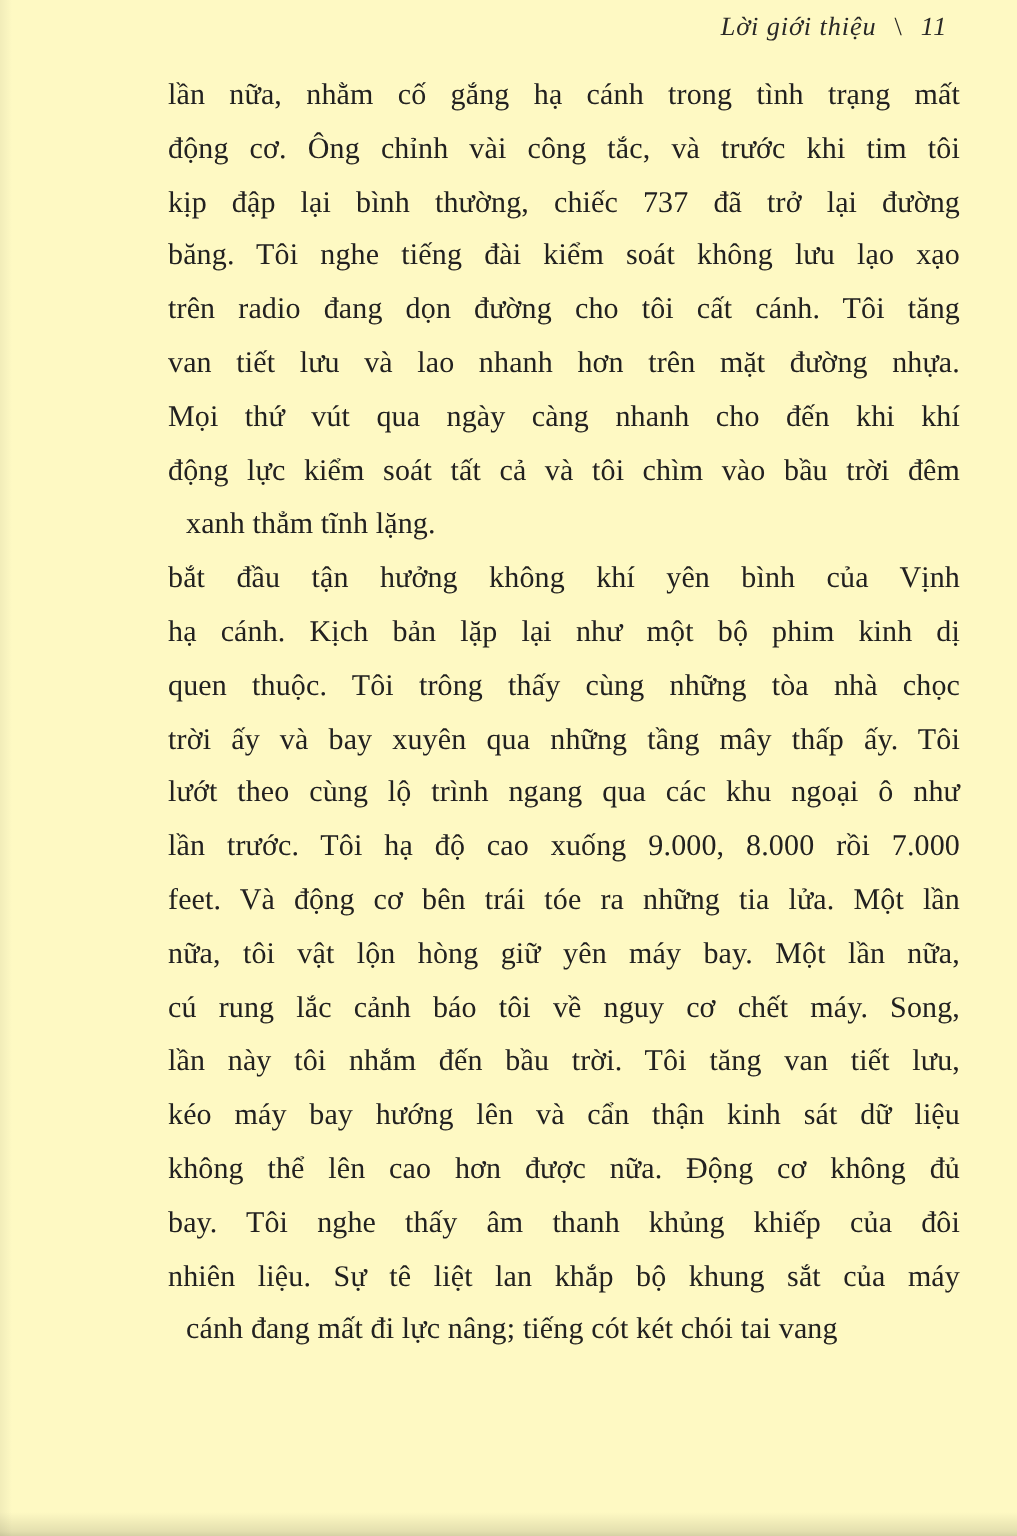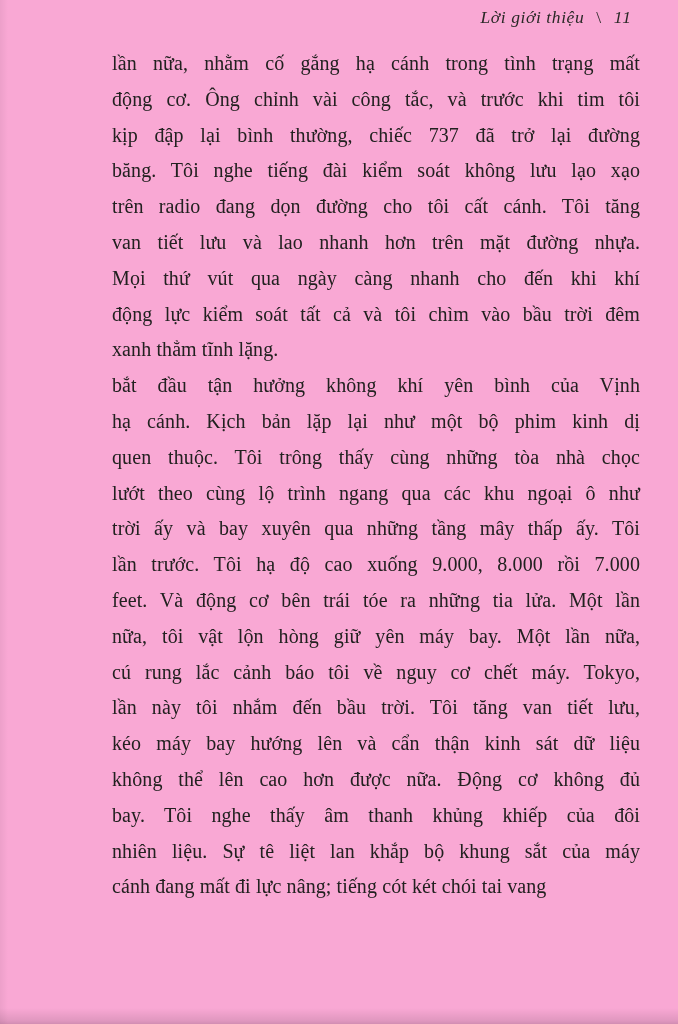--- a/index.html
+++ b/index.html
@@ -4,21 +4,21 @@
 <style>
   html, body {
     margin: 0;
     padding: 0;
     background: #ffffff;
   }
   .page {
     position: relative;
     width: 678px;
     height: 1024px;
-    background: #f9a8d4;
+    background: #fef9c3;
     overflow: hidden;
     font-family: "Liberation Serif", "DejaVu Serif", serif;
     color: #222120;
   }
   
   .page::after {
     content: "";
     position: absolute;
     left: 0; right: 0; bottom: 0;
     height: 16px;
@@ -64,20 +64,21 @@
     margin: 0;
   }
   .line {
     text-align: justify;
     text-align-last: justify;
     white-space: normal;
   }
   .line.last {
     text-align: justify;
     text-align-last: left;
+    margin-left: 12px;
   }
   .line.indent {
     text-indent: 52px;
   }
 </style>
 </head>
 <body>
 
 <div class="page">
 
@@ -96,26 +97,26 @@
       <div class="line">van tiết lưu và lao nhanh hơn trên mặt đường nhựa.</div>
       <div class="line">Mọi thứ vút qua ngày càng nhanh cho đến khi khí</div>
       <div class="line">động lực kiểm soát tất cả và tôi chìm vào bầu trời đêm</div>
       <div class="line last">xanh thẳm tĩnh lặng.</div>
     </div>
 
     <div class="paragraph">
       <div class="line">bắt đầu tận hưởng không khí yên bình của Vịnh</div>
       <div class="line">hạ cánh. Kịch bản lặp lại như một bộ phim kinh dị</div>
       <div class="line">quen thuộc. Tôi trông thấy cùng những tòa nhà chọc</div>
+      <div class="line">trời ấy và bay xuyên qua những tầng mây thấp ấy. Tôi</div>
       <div class="line">lướt theo cùng lộ trình ngang qua các khu ngoại ô như</div>
-      <div class="line">trời ấy và bay xuyên qua những tầng mây thấp ấy. Tôi</div>
       <div class="line">lần trước. Tôi hạ độ cao xuống 9.000, 8.000 rồi 7.000</div>
       <div class="line">feet. Và động cơ bên trái tóe ra những tia lửa. Một lần</div>
       <div class="line">nữa, tôi vật lộn hòng giữ yên máy bay. Một lần nữa,</div>
-      <div class="line">cú rung lắc cảnh báo tôi về nguy cơ chết máy. Tokyo,</div>
+      <div class="line">cú rung lắc cảnh báo tôi về nguy cơ chết máy. Song,</div>
       <div class="line">lần này tôi nhắm đến bầu trời. Tôi tăng van tiết lưu,</div>
       <div class="line">kéo máy bay hướng lên và cẩn thận kinh sát dữ liệu</div>
       <div class="line">không thể lên cao hơn được nữa. Động cơ không đủ</div>
       <div class="line">bay. Tôi nghe thấy âm thanh khủng khiếp của đôi</div>
       <div class="line">nhiên liệu. Sự tê liệt lan khắp bộ khung sắt của máy</div>
       <div class="line last">cánh đang mất đi lực nâng; tiếng cót két chói tai vang</div>
     </div>
 
   </div>
 

